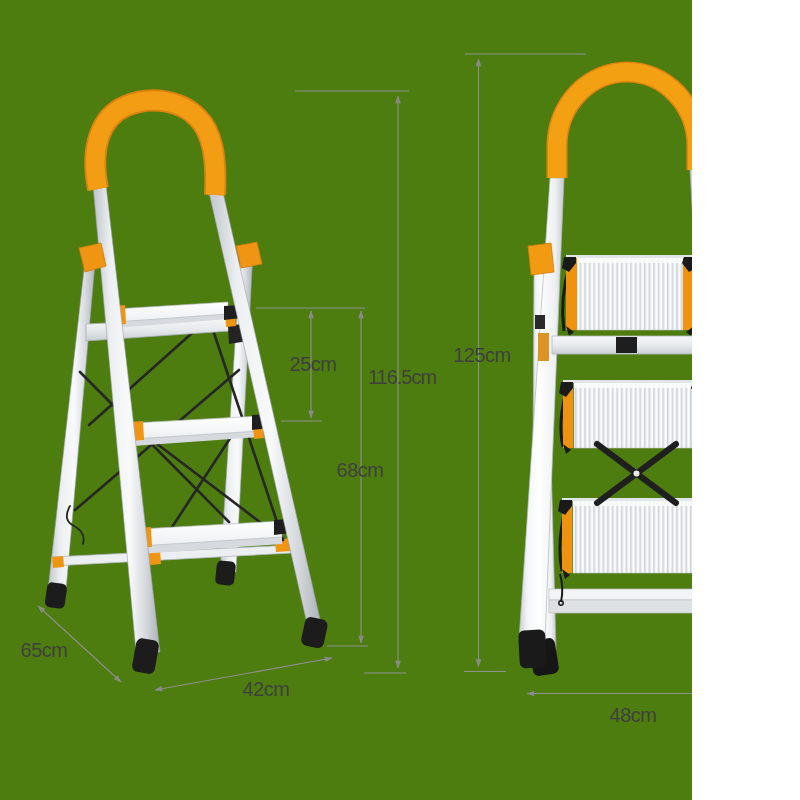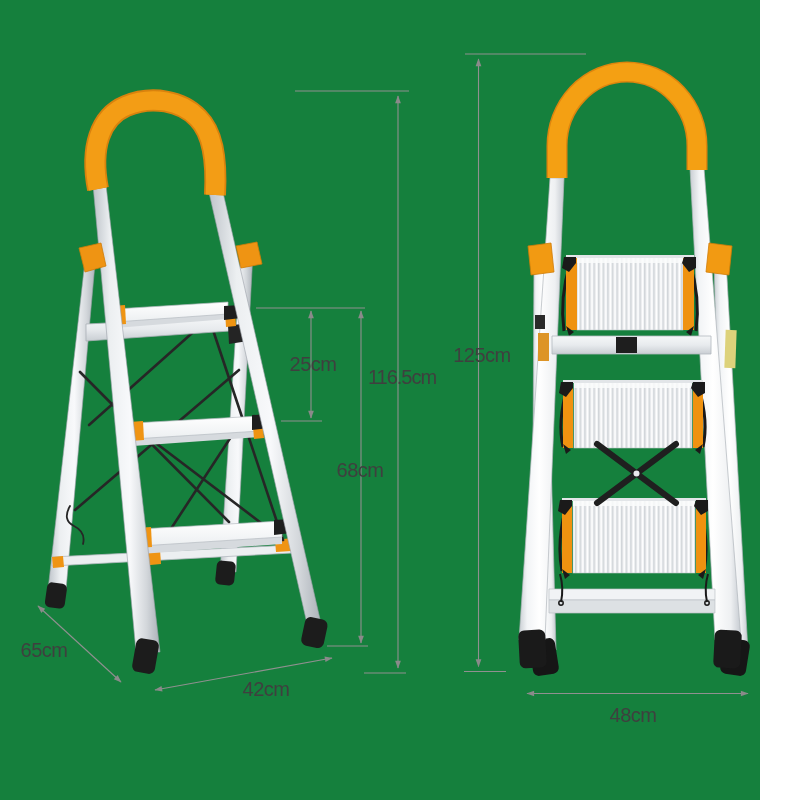--- a/index.html
+++ b/index.html
@@ -1,16 +1,16 @@
 <!DOCTYPE html>
 <html><head>
 <meta charset="utf-8">
 <style>
   html,body{margin:0;padding:0;background:#ffffff;}
-  .wrap{width:760px;height:800px;position:relative;background:#15803d;overflow:hidden;}
+  .wrap{width:692px;height:800px;position:relative;background:#4d7c0f;overflow:hidden;}
   text{font-family:"Liberation Sans",sans-serif;fill:#3f3f3f;}
 </style>
 </head>
 <body>
 <div class="wrap">
 <svg width="800" height="800" viewBox="0 0 800 800">
 <defs>
   <linearGradient id="railL" x1="0" y1="0" x2="1" y2="0">
     <stop offset="0" stop-color="#bdc3c9"></stop>
     <stop offset="0.25" stop-color="#eceff1"></stop>

